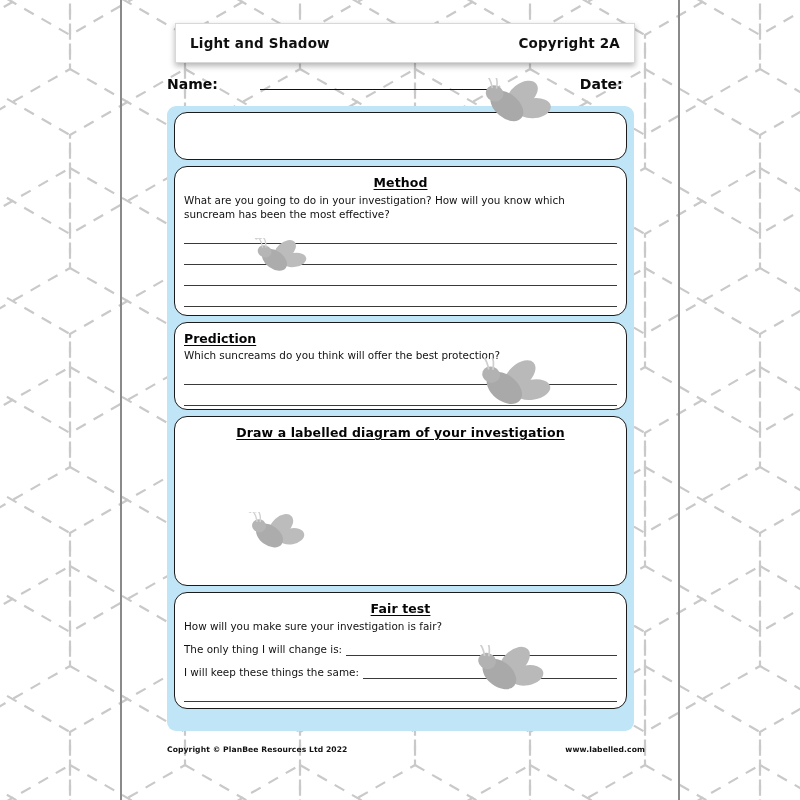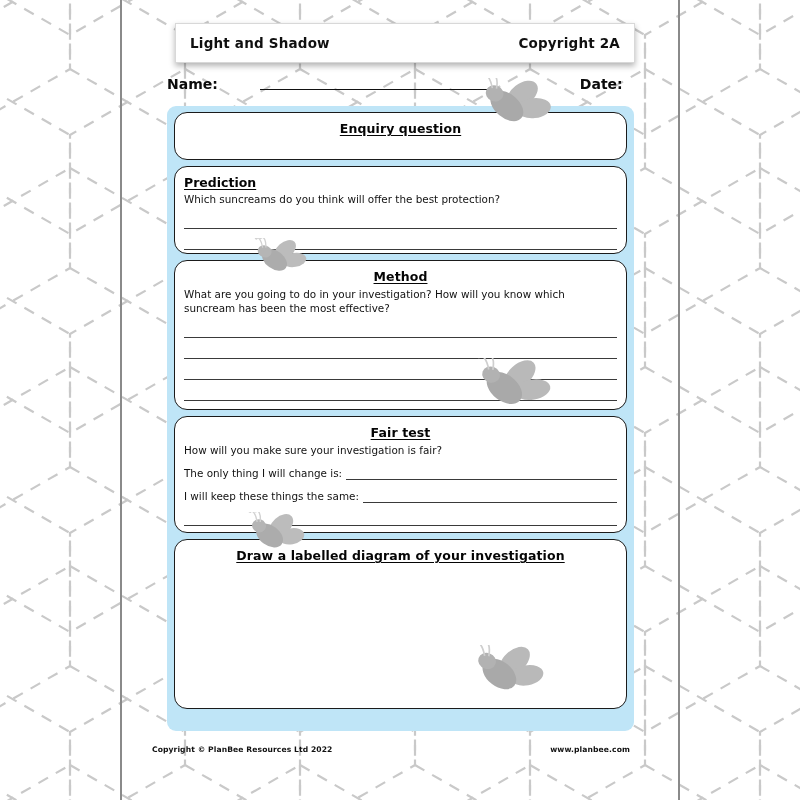--- a/index.html
+++ b/index.html
@@ -193,21 +193,21 @@
   #card-prediction { height: 88px; }
   #card-method { height: 150px; }
   #card-diagram { height: 170px; }
   #card-fairtest { height: 117px; }
 
   #card-enquiry .card-h-center { margin-top: 1px; margin-bottom: 4px; }
 
   
   .footer {
     position: absolute;
-    left: 30px;
+    left: 45px;
     top: 745px;
     width: 478px;
     display: flex;
     justify-content: space-between;
     align-items: center;
   }
   .footer span {
     font-size: 7.6px;
     font-weight: bold;
     color: #111;
@@ -306,63 +306,62 @@
         <span class="nd-label">Name:</span>
         <span class="nd-rule name-rule"></span>
         <span class="nd-gap"></span>
         <span class="nd-label">Date:</span>
         <span class="nd-rule date-rule"></span>
       </div>
 
       <div class="blue-panel">
 
         <div class="card" id="card-enquiry">
-          <div class="card-h-center">Enquiry question</div>
+        </div>
+
+        <div class="card" id="card-method">
+          <div class="card-h-center">Method</div>
+          <div class="card-q">What are you going to do in your investigation? How will you know which suncream has been the most effective?</div>
+          <div class="write-line"></div>
+          <div class="write-line"></div>
+          <div class="write-line"></div>
+          <div class="write-line"></div>
         </div>
 
         <div class="card" id="card-prediction">
           <div class="card-h-left">Prediction</div>
           <div class="card-q">Which suncreams do you think will offer the best protection?</div>
           <div class="write-line"></div>
           <div class="write-line"></div>
         </div>
 
-        <div class="card" id="card-method">
-          <div class="card-h-center">Method</div>
-          <div class="card-q">What are you going to do in your investigation? How will you know which suncream has been the most effective?</div>
-          <div class="write-line"></div>
-          <div class="write-line"></div>
-          <div class="write-line"></div>
-          <div class="write-line"></div>
+        <div class="card" id="card-diagram">
+          <div class="card-h-center">Draw a labelled diagram of your investigation</div>
+          <div style="height:135px;width:100%;"></div>
         </div>
 
         <div class="card" id="card-fairtest">
           <div class="card-h-center">Fair test</div>
           <div class="card-q">How will you make sure your investigation is fair?</div>
           <div class="inline-line">
             <span class="lbl">The only thing I will change is:</span>
             <span class="rule"></span>
           </div>
           <div class="inline-line">
             <span class="lbl">I will keep these things the same:</span>
             <span class="rule"></span>
           </div>
           <div class="write-line" style="margin-top:2px;"></div>
         </div>
 
-        <div class="card" id="card-diagram">
-          <div class="card-h-center">Draw a labelled diagram of your investigation</div>
-          <div style="height:135px;width:100%;"></div>
-        </div>
-
       </div>
 
       <div class="footer">
         <span>Copyright © PlanBee Resources Ltd 2022</span>
-        <span>www.planbee.com</span>
+        <span>www.labelled.com</span>
       </div>
 
     </div>
   </div>
 
   <svg class="bee" style="left:470px; top:78px;" width="84" height="62" viewBox="0 0 84 62" aria-hidden="true">
     <g transform="rotate(22 42 31)">
       <ellipse cx="46" cy="14" rx="11" ry="18" transform="rotate(30 46 14)" fill="#b9b9b9"></ellipse>
       <ellipse cx="62" cy="22" rx="10" ry="17" transform="rotate(62 62 22)" fill="#b9b9b9"></ellipse>
       <ellipse cx="36" cy="30" rx="19" ry="12" transform="rotate(18 36 30)" fill="#a9a9a9"></ellipse>

